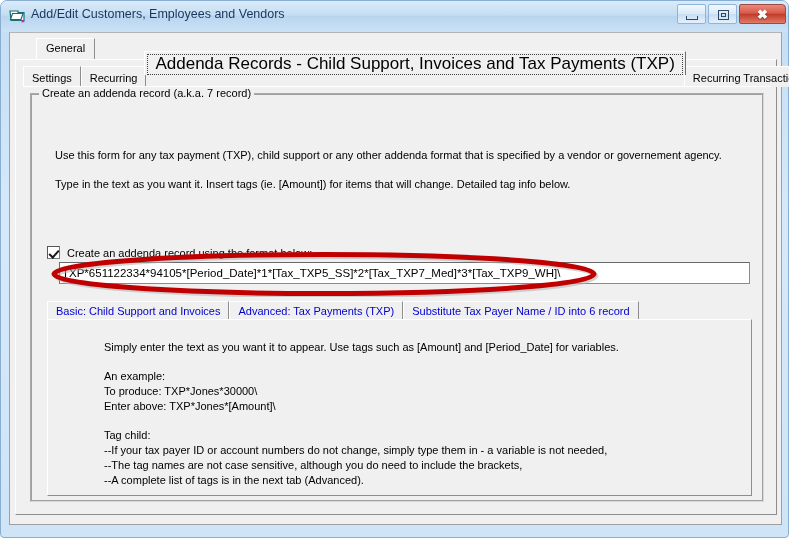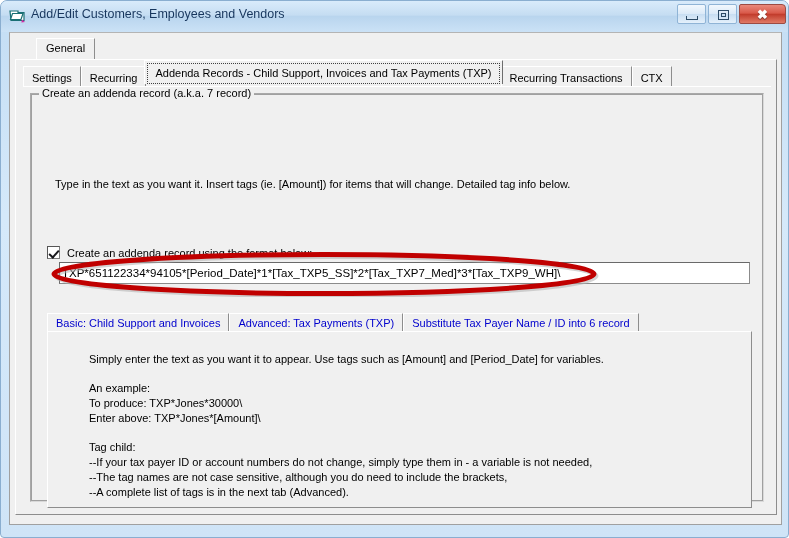--- a/index.html
+++ b/index.html
@@ -184,29 +184,29 @@
     background: #f0f0f0;
     border-left: 1px solid #ffffff;
     border-top: 1px solid #ffffff;
     border-right: 1px solid #8d8d8d;
     font-size: 11px;
     color: #000;
     line-height: 16px;
   }
   .tab.active {
     height: 24px;
-    margin: 3px -2px;
+    margin: 12px -2px;
     padding: 4px 10px 0 10px;
     position: relative;
     z-index: 3;
     background: #f0f0f0;
     border-left: 1px solid #ffffff;
     border-top: 1px solid #ffffff;
     border-right: 1px solid #6d6d6d;
-    font-size: 11px;
+    font-size: 17px;
   }
   .tab.active .focusrect {
     position: absolute;
     left: 2px; top: 2px; right: 2px; bottom: 0;
     border: 1px dotted #404040;
   }
   .tabline {
     position: absolute;
     left: 7px;
     top: 26px;
@@ -316,21 +316,20 @@
     z-index: 20;
   }
 
   
   .inner-tabctl {
     position: absolute;
     left: 31px;
     top: 240px;
     width: 705px;
     height: 196px;
-    margin-top: 12px;
   }
   .inner-tabstrip {
     position: absolute;
     left: 0; top: 0;
     height: 20px;
     display: flex;
     align-items: flex-end;
     white-space: nowrap;
   }
   .itab {
@@ -356,21 +355,21 @@
     width: 705px;
     height: 177px;
     box-sizing: border-box;
     background: #f0f0f0;
     border: 1px solid #ffffff;
     border-right-color: #8d8d8d;
     border-bottom-color: #8d8d8d;
   }
   .itext {
     position: absolute;
-    left: 41px;
+    left: 56px;
     font-size: 11px;
     color: #000;
     white-space: nowrap;
   }
 </style>
 </head>
 <body>
 
 <div class="window">
   <div class="frame-glass-top"></div>
@@ -426,20 +425,21 @@
           <span>CTX</span>
         </div>
       </div>
       <div class="tabline"></div>
 
       <div class="groupbox">
         <div class="gb-border"></div>
         <div class="gb-title">Create an addenda record (a.k.a. 7 record)</div>
       </div>
 
+      <div class="body-text" style="left:39px; top:89px;">Use this form for any tax payment (TXP), child support or any other addenda format that is specified by a vendor or governement agency.</div>
       <div class="body-text" style="left:39px; top:118px;">Type in the text as you want it.  Insert tags (ie. [Amount]) for items that will change. Detailed tag info below.</div>
 
       <div class="chk-row">
         <span class="checkbox"></span>
         <span class="chk-label">Create an addenda record using the format below:</span>
       </div>
 
       <input class="addenda-input" type="text" value="TXP*651122334*94105*[Period_Date]*1*[Tax_TXP5_SS]*2*[Tax_TXP7_Med]*3*[Tax_TXP9_WH]\" style="">
 
       <svg class="annot-oval" viewBox="0 0 552 45">

